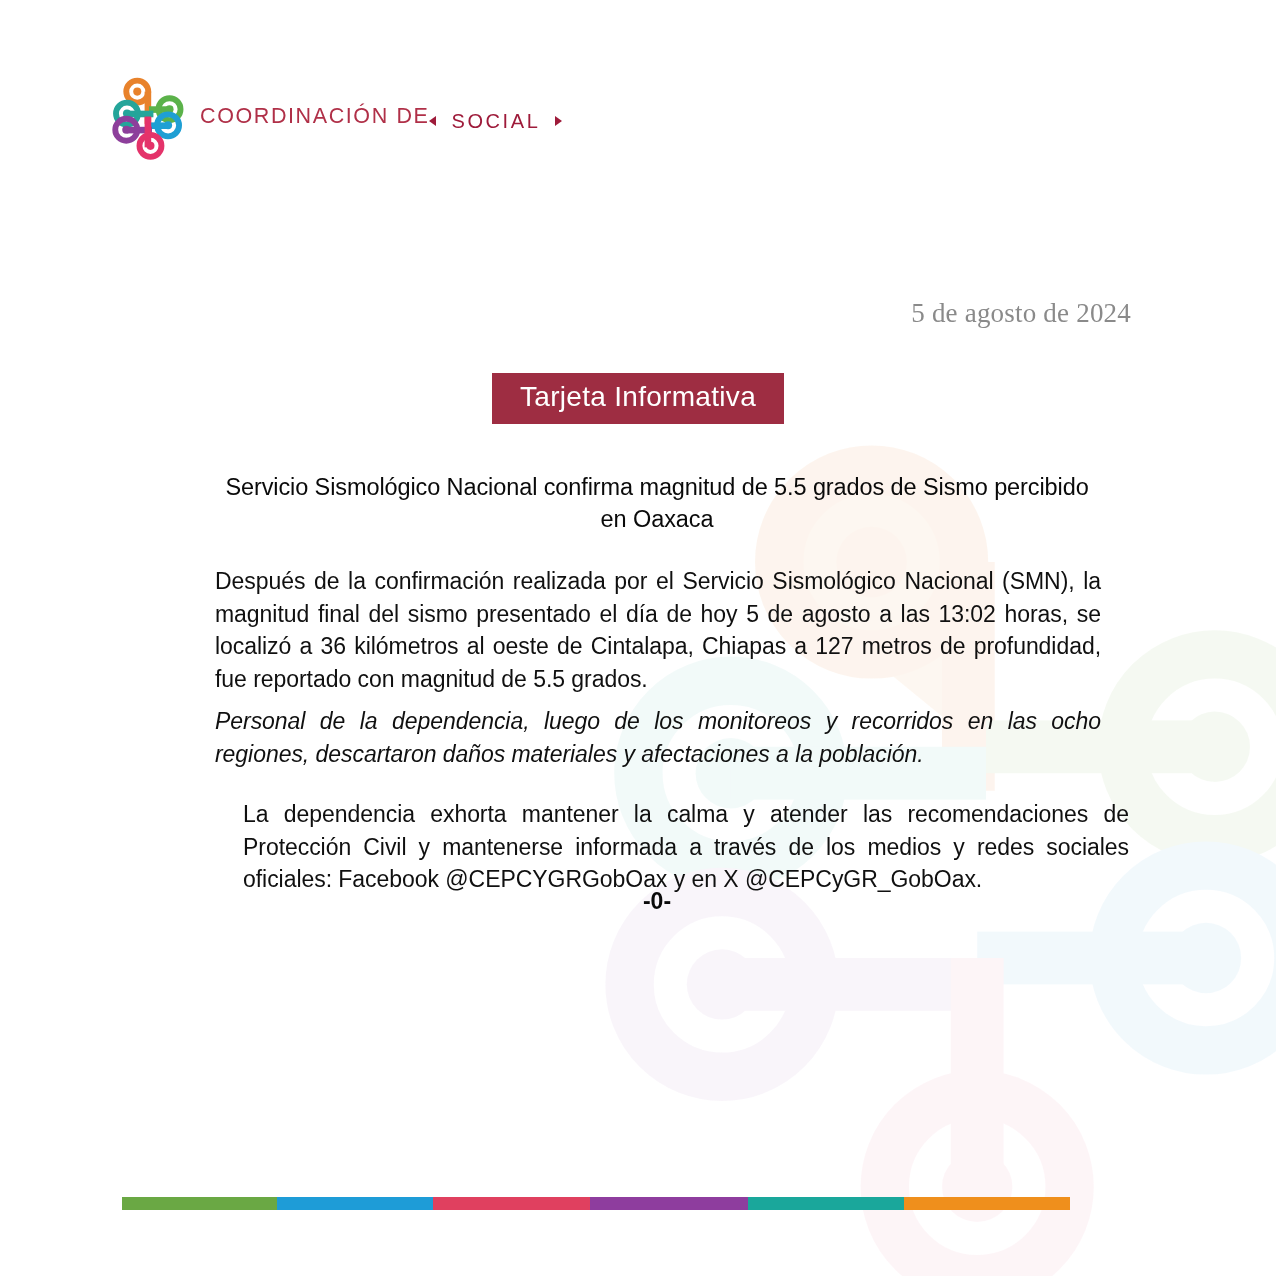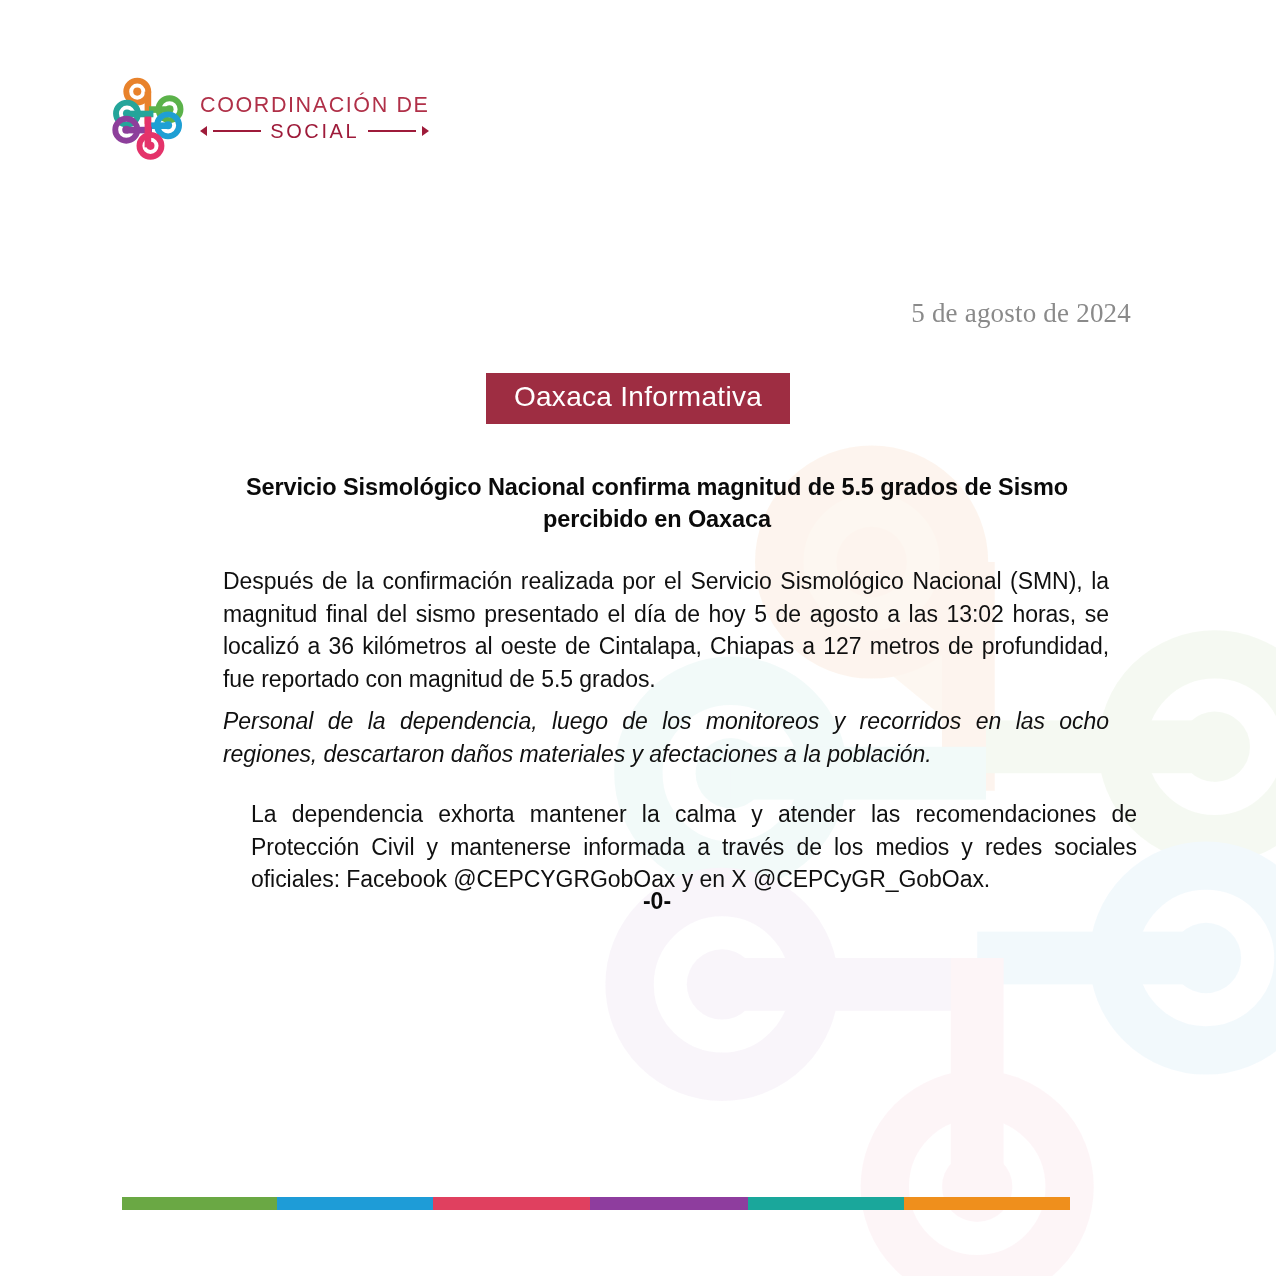--- a/index.html
+++ b/index.html
@@ -42,21 +42,21 @@
     gap: 14px;
     z-index: 2;
   }
   #logo-mark {
     width: 74px;
     height: 88px;
     flex: none;
   }
   #logo-wordmark {
     display: flex;
-    flex-direction: column;
+    flex-direction: row;
     justify-content: center;
     line-height: 1;
   }
   .wm-line1 {
     font-size: 21.5px;
     letter-spacing: 1.6px;
     font-weight: 500;
     color: #b03048;
     white-space: nowrap;
   }
@@ -137,28 +137,28 @@
     letter-spacing: 0.3px;
     padding: 8px 28px 11px 28px;
   }
   #headline {
     position: absolute;
     left: 214px;
     top: 455px;
     width: 886px;
     text-align: center;
     font-size: 23.5px;
-    font-weight: bold;
+    font-weight: normal;
     color: #0a0a0a;
     line-height: 1.38;
     letter-spacing: -0.1px;
   }
   .para {
     position: absolute;
-    left: 223px;
+    left: 215px;
     width: 886px;
     font-size: 23px;
     color: #101010;
     line-height: 1.42;
     text-align: justify;
     letter-spacing: -0.05px;
   }
   #para-1 { top: 542px; }
   #para-2 { top: 682px; font-style: italic; }
   #para-3 { top: 775px; margin-left: 28px; }
@@ -271,21 +271,21 @@
         <span class="arrow-r"></span>
       </div>
     </div>
   </div>
 
   <div id="doc">
 
     <div id="date-line">5 de agosto de 2024</div>
 
     <div id="badge-row">
-      <span id="badge" style="background: rgb(158, 45, 66);">Oaxaca Informativa</span>
+      <span id="badge" style="background: rgb(158, 45, 66);">Tarjeta Informativa</span>
     </div>
 
     <h1 id="headline">Servicio Sismológico Nacional confirma magnitud de 5.5 grados de Sismo percibido en Oaxaca</h1>
 
     <p class="para" id="para-1">Después de la confirmación realizada por el Servicio Sismológico Nacional (SMN), la magnitud final del sismo presentado el día de hoy 5 de agosto a las 13:02 horas, se localizó a 36 kilómetros al oeste de Cintalapa, Chiapas a 127 metros de profundidad, fue reportado con magnitud de 5.5 grados.</p>
     <p class="para" id="para-2">Personal de la dependencia, luego de los monitoreos y recorridos en las ocho regiones, descartaron daños materiales y afectaciones a la población.</p>
     <p class="para" id="para-3">La dependencia exhorta mantener la calma y atender las recomendaciones de Protección Civil y mantenerse informada a través de los medios y redes sociales oficiales: Facebook @CEPCYGRGobOax y en X @CEPCyGR_GobOax.</p>
 
     <div id="endmark">-0-</div>
   </div>

